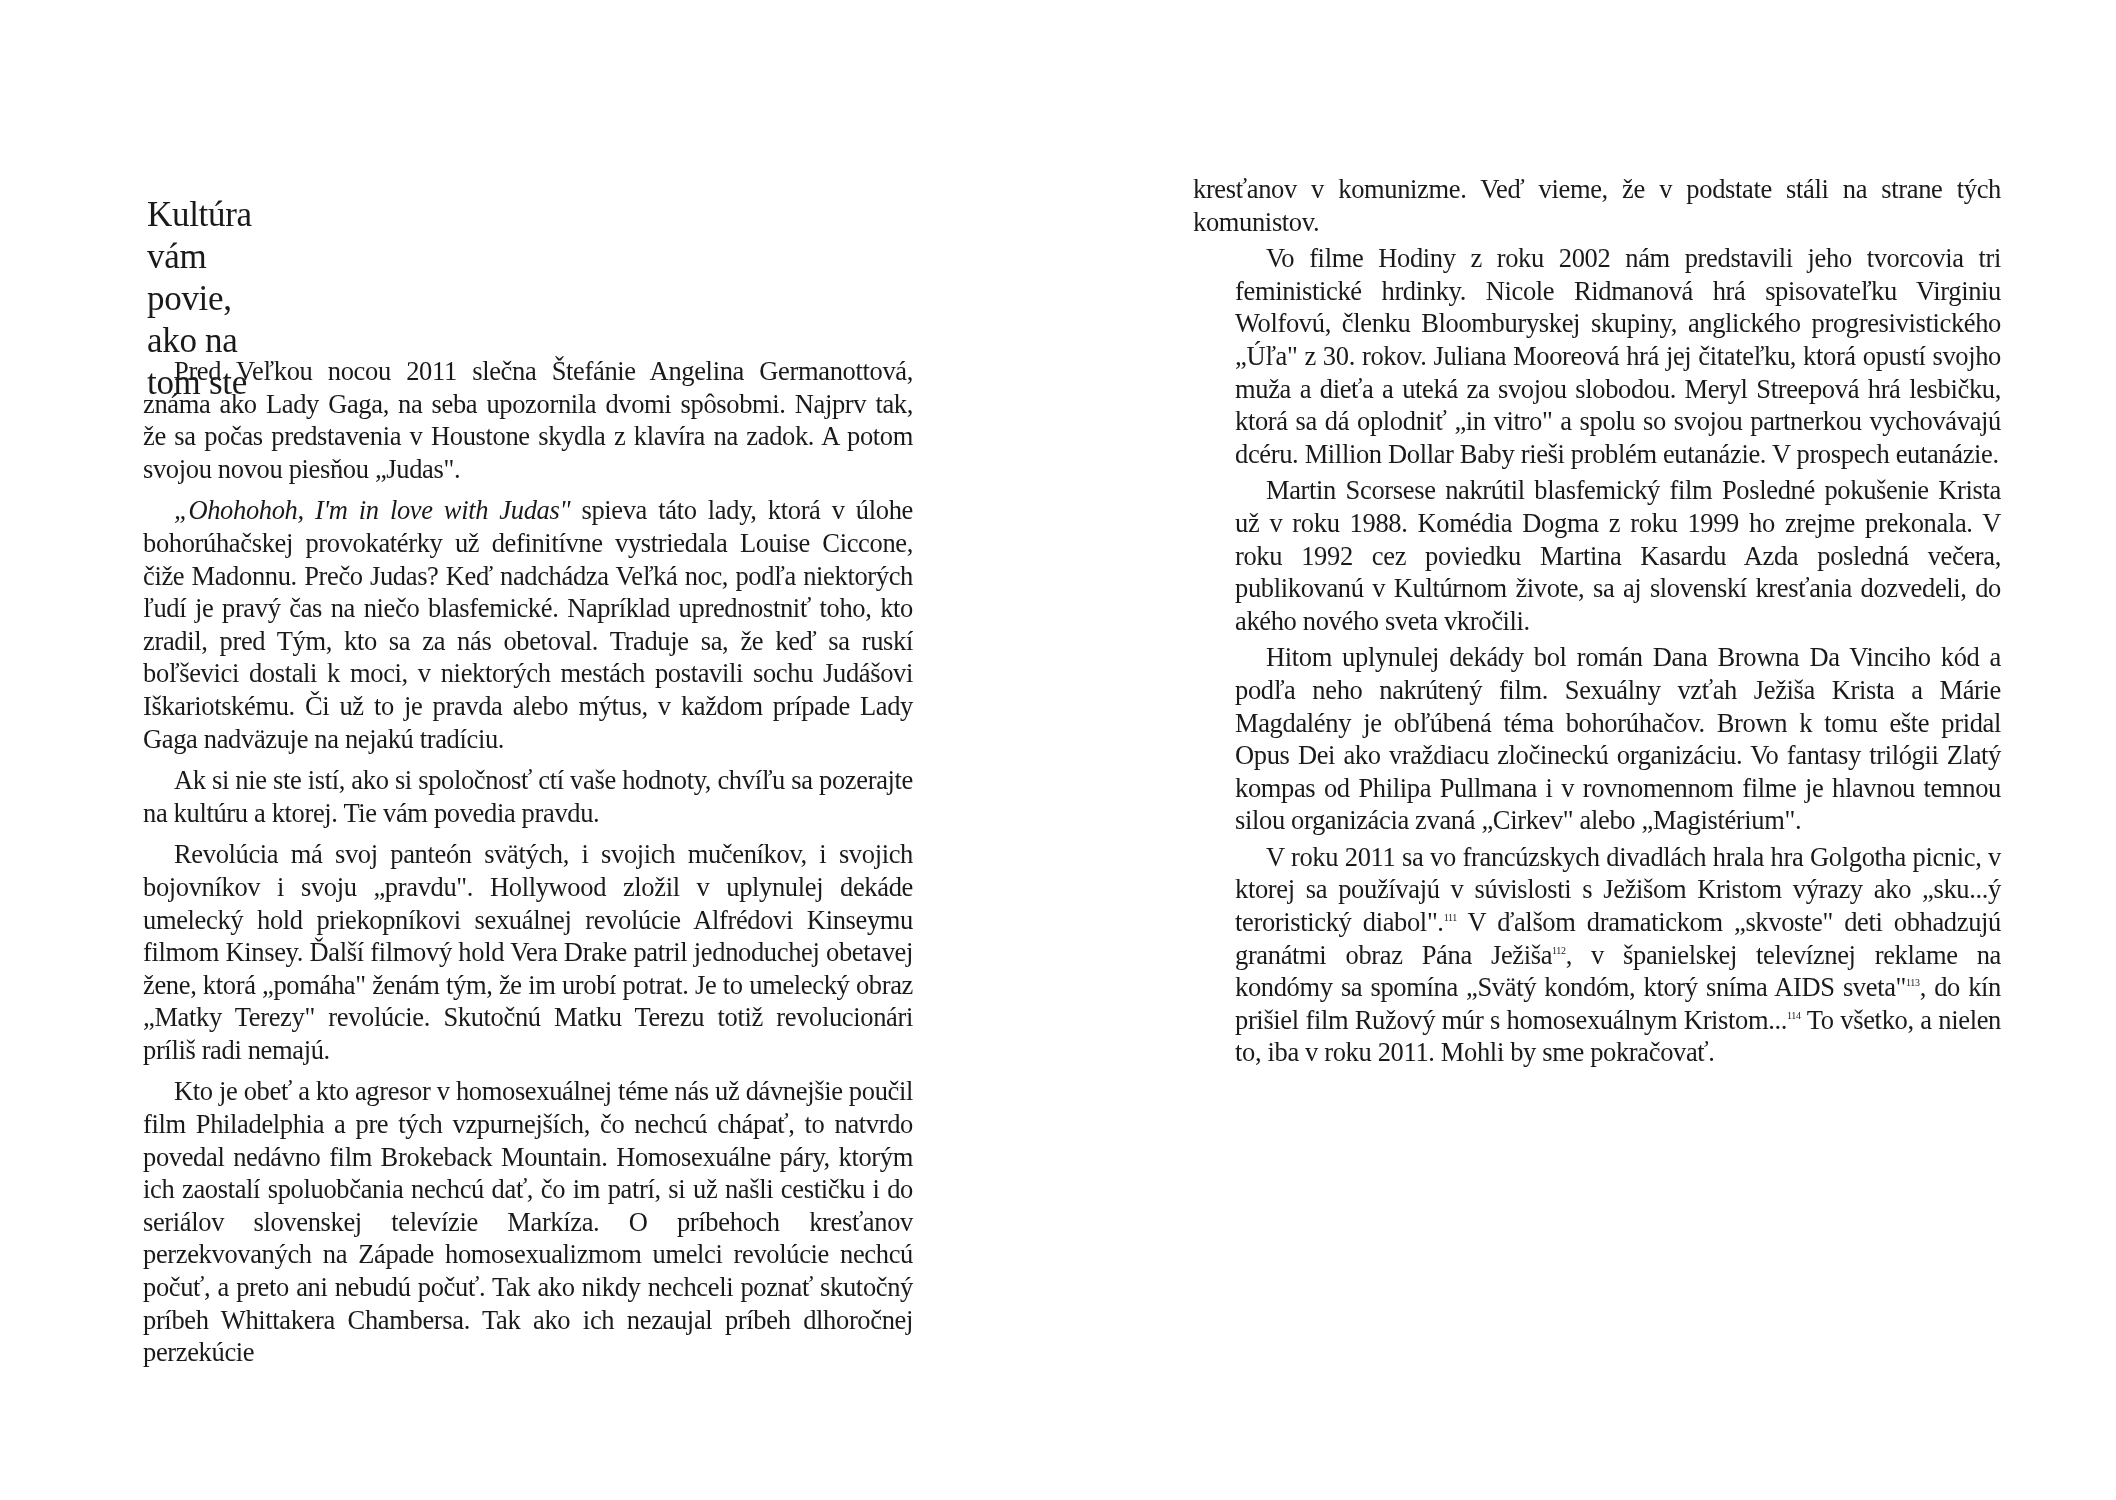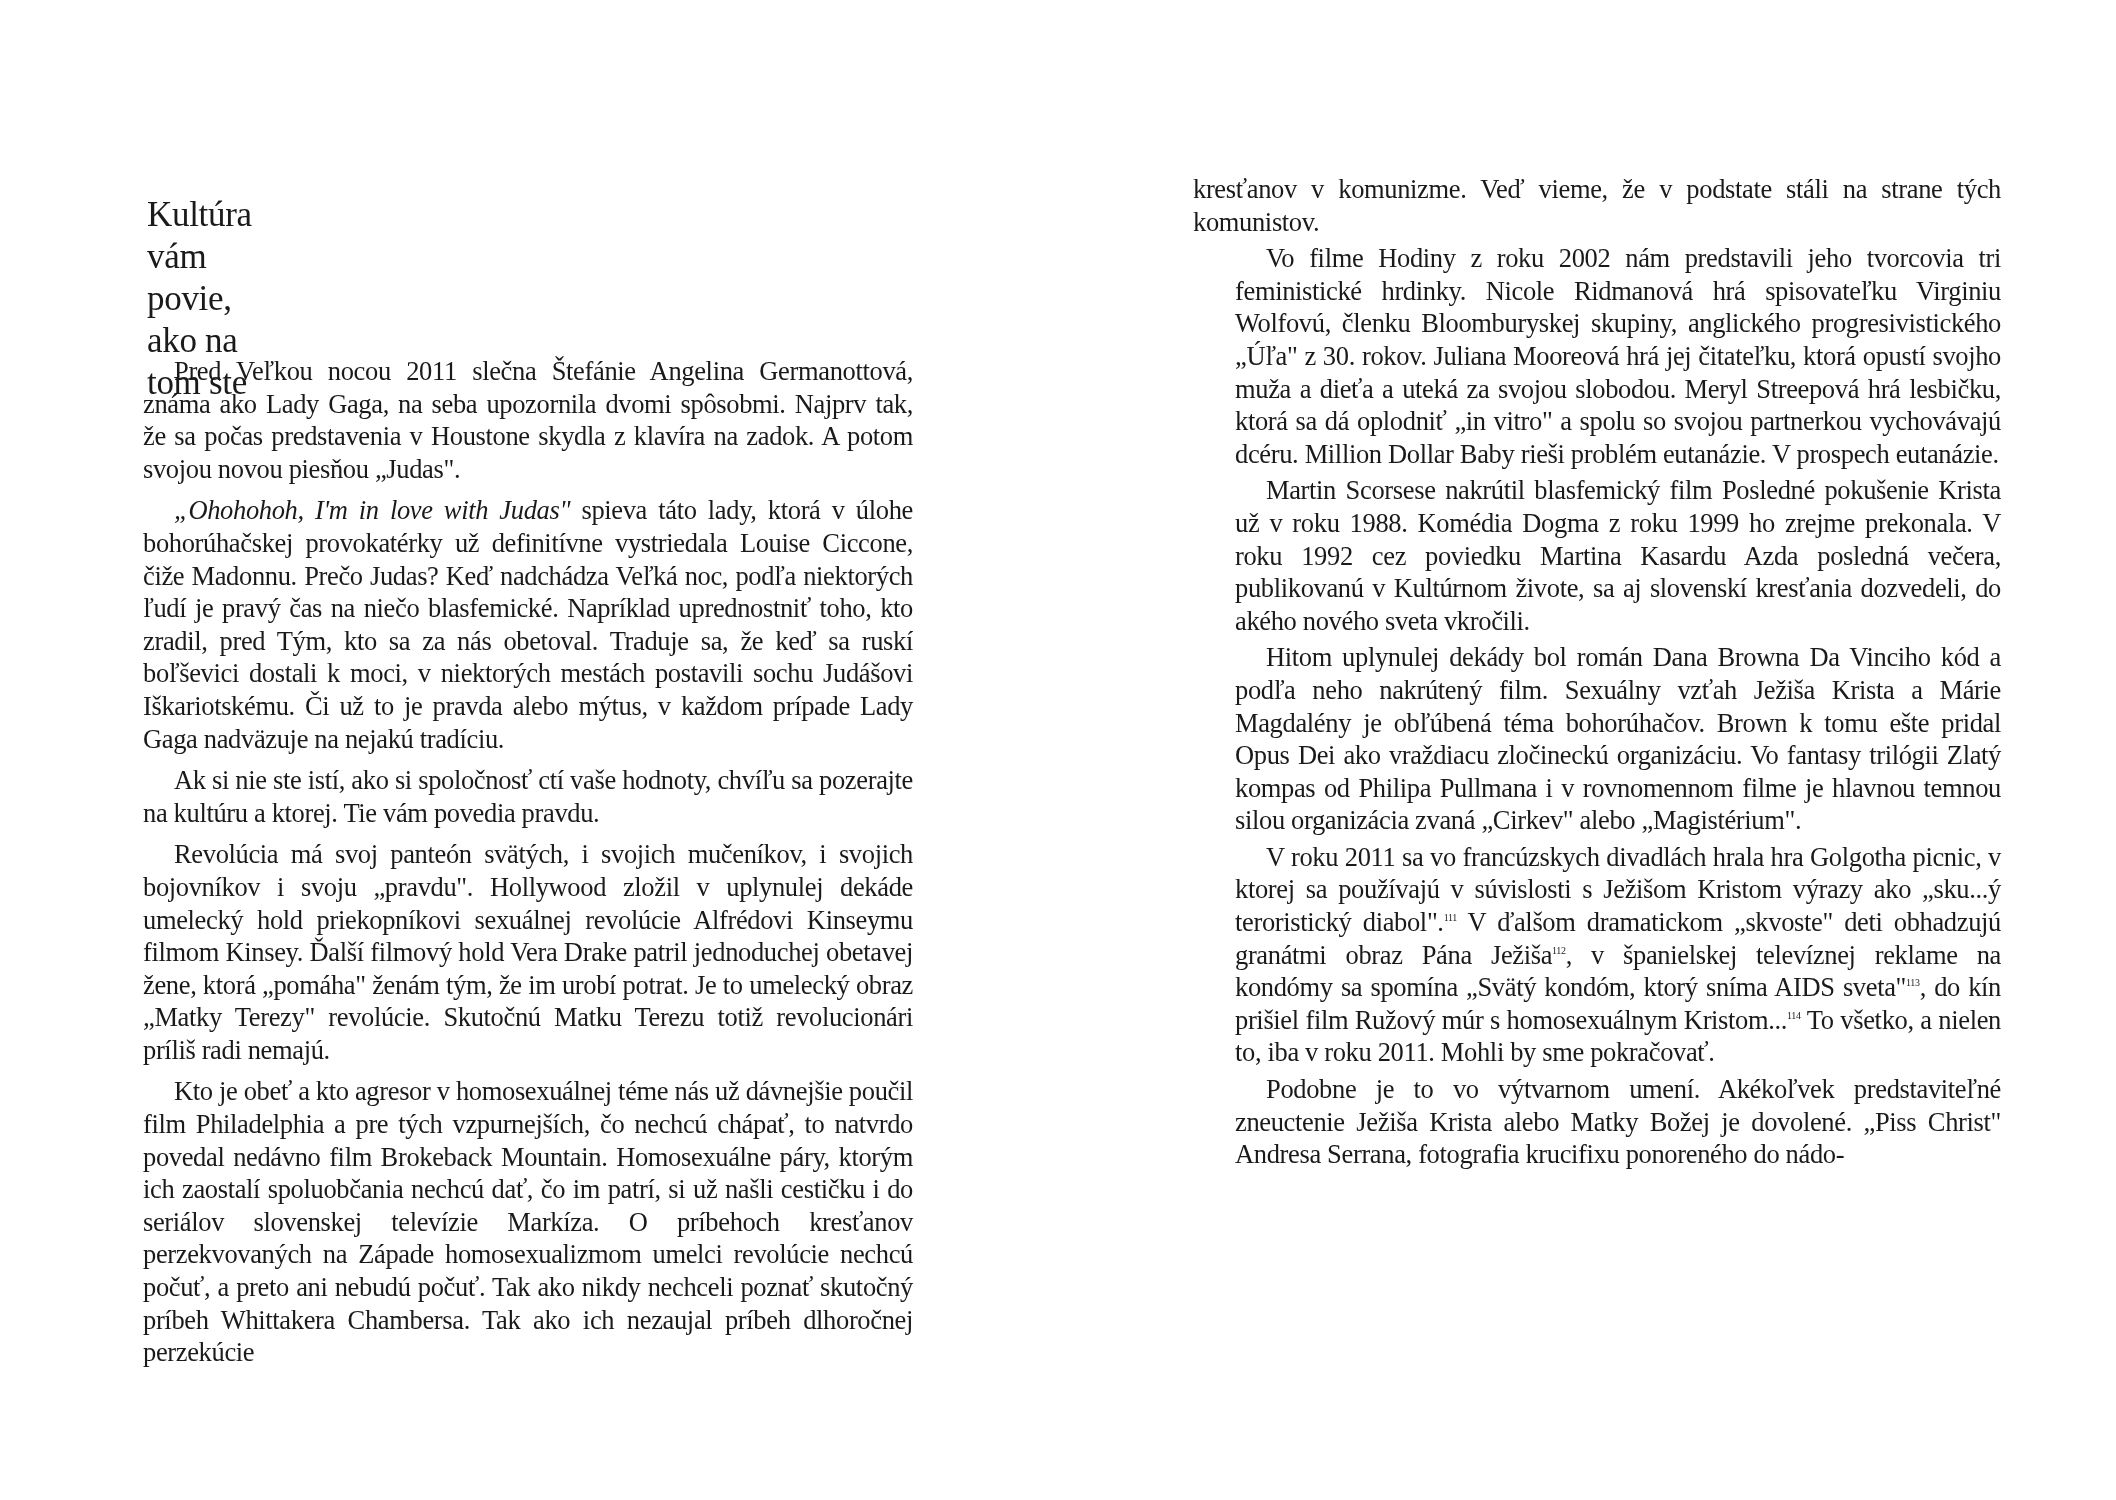--- a/index.html
+++ b/index.html
@@ -34,15 +34,14 @@
   </div>
 </div>
 
 <div class="page">
   <div class="col" id="right-col">
     <p class="cont"><span>kresťanov v komunizme. Veď vieme, že v podstate stáli na strane tých komunistov.</span></p>
     <p><span>Vo filme Hodiny z roku 2002 nám predstavili jeho tvorcovia tri feministické hrdinky. Nicole Ridmanová hrá spisovateľku Virginiu Wolfovú, členku Bloomburyskej skupiny, anglického progresivistického „Úľa" z 30. rokov. Juliana Mooreová hrá jej čitateľku, ktorá opustí svojho muža a dieťa a uteká za svojou slobodou. Meryl Streepová hrá lesbičku, ktorá sa dá oplodniť „in vitro" a spolu so svojou partnerkou vychovávajú dcéru. Million Dollar Baby rieši problém eutanázie. V prospech eutanázie.</span></p>
     <p><span>Martin Scorsese nakrútil blasfemický film Posledné pokušenie Krista už v roku 1988. Komédia Dogma z roku 1999 ho zrejme prekonala. V roku 1992 cez poviedku Martina Kasardu Azda posledná večera, publikovanú v Kultúrnom živote, sa aj slovenskí kresťania dozvedeli, do akého nového sveta vkročili.</span></p>
     <p><span>Hitom uplynulej dekády bol román Dana Browna Da Vinciho kód a podľa neho nakrútený film. Sexuálny vzťah Ježiša Krista a Márie Magdalény je obľúbená téma bohorúhačov. Brown k tomu ešte pridal Opus Dei ako vraždiacu zločineckú organizáciu. Vo fantasy trilógii Zlatý kompas od Philipa Pullmana i v rovnomennom filme je hlavnou temnou silou organizácia zvaná „Cirkev" alebo „Magistérium".</span></p>
     <p><span>V roku 2011 sa vo francúzskych divadlách hrala hra Golgotha picnic, v ktorej sa používajú v súvislosti s Ježišom Kristom výrazy ako „sku...ý teroristický diabol".</span><sup>111</sup><span> V ďalšom dramatickom „skvoste" deti obhadzujú granátmi obraz Pána Ježiša</span><sup>112</sup><span>, v španielskej televíznej reklame na kondómy sa spomína „Svätý kondóm, ktorý sníma AIDS sveta"</span><sup>113</sup><span>, do kín prišiel film Ružový múr s homosexuálnym Kristom...</span><sup>114</sup><span> To všetko, a nielen to, iba v roku 2011. Mohli by sme pokračovať.</span></p>
-    <p><span>Podobne je to vo výtvarnom umení. Akékoľvek predstaviteľné zneuctenie Ježiša Krista alebo Matky Božej je dovolené. „Piss Christ" Andresa Serrana, fotografia krucifixu ponoreného do nádo-</span></p>
   </div>
 </div>
 
 </body></html>

